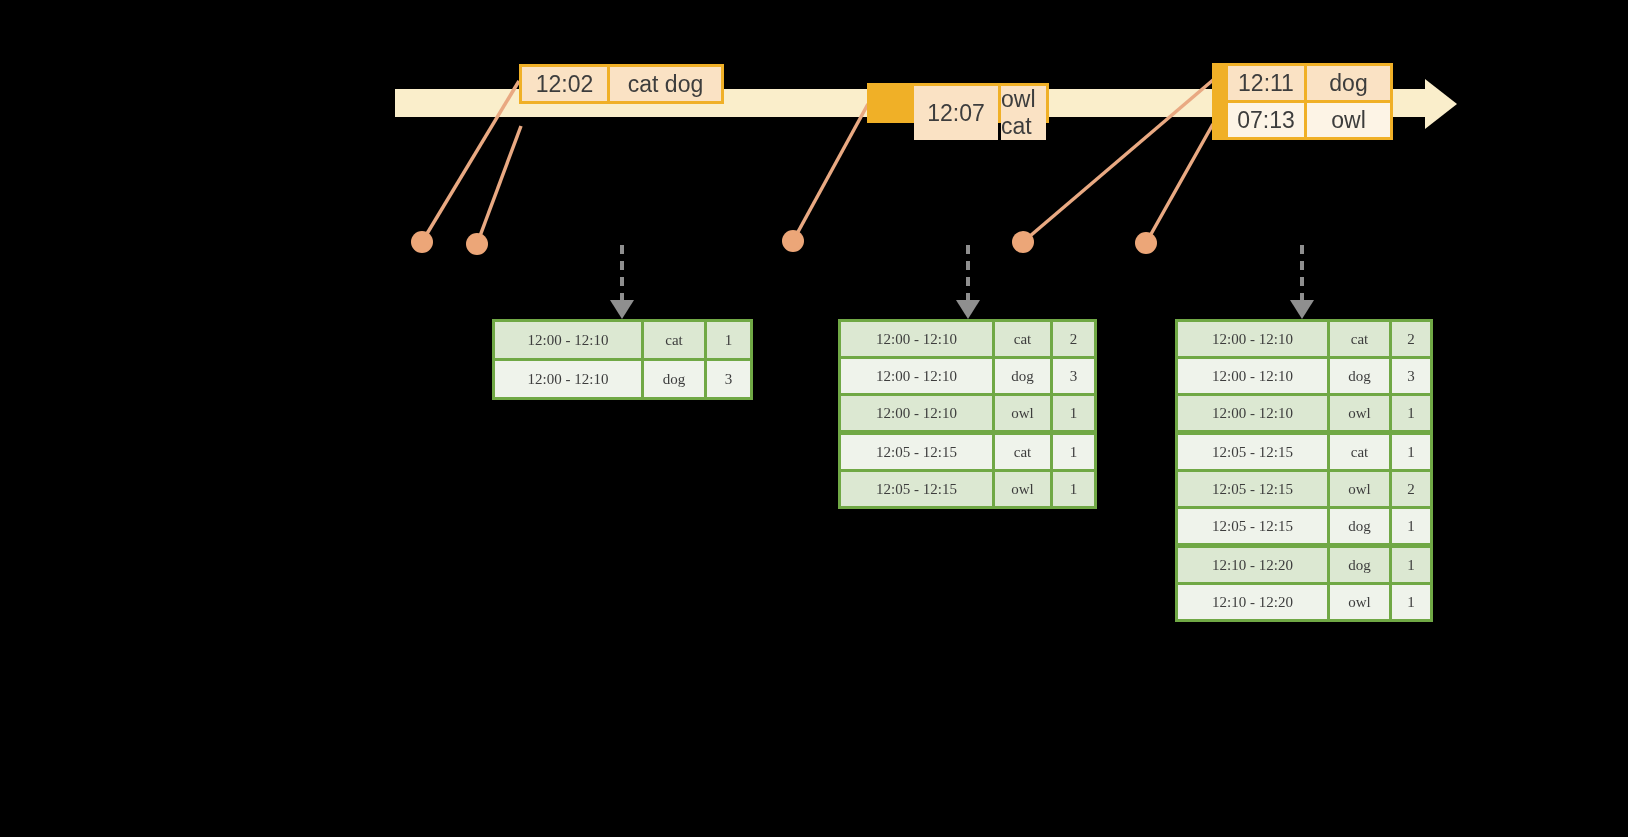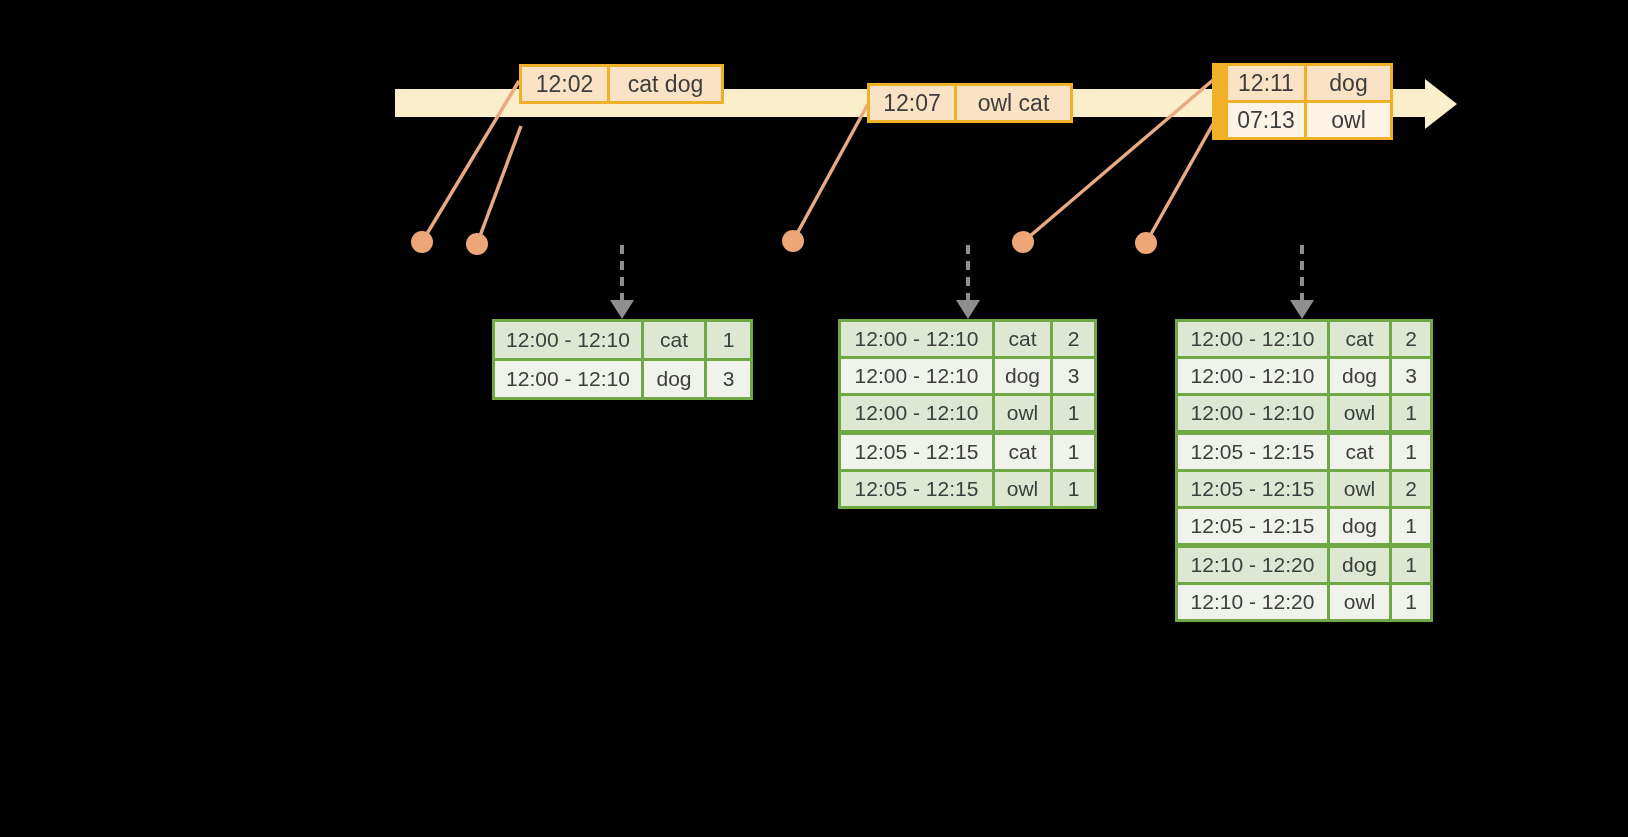--- a/index.html
+++ b/index.html
@@ -16,25 +16,25 @@
 
   .dtable{position:absolute;box-sizing:border-box;display:flex;flex-direction:column;gap:3px;}
   .event-table{border:3px solid var(--gold);background:var(--gold);}
   .result-table{border:3px solid var(--green);background:var(--green);}
   .trow{display:grid;gap:3px;}
   .event-table .trow{height:34px;}
   .result-table .trow{height:34px;}
   #result-table-1 .trow{height:36px;}
   .tcell{display:flex;align-items:center;justify-content:center;color:var(--text);}
   .event-table .tcell{font-size:23px;}
-  .result-table .tcell{font-size:21px;}
+  .result-table .tcell{font-size:15px;font-family:Liberation Serif, serif;}
 
   #event-table-1{left:519px;top:64px;width:205px;}
   #event-table-1 .trow{grid-template-columns:85px 1fr;}
-  #event-table-2{left:867px;top:83px;width:206px;}
+  #event-table-2{left:867px;top:83px;width:182px;padding-left:44px;}
   #event-table-2 .trow{grid-template-columns:84px 1fr;}
   #event-table-3{left:1212px;top:63px;width:181px;}
   #event-table-3 .trow{grid-template-columns:76px 1fr;margin-left:13px;}
 
   #result-table-1{left:492px;top:319px;width:261px;}
   #result-table-1 .trow{grid-template-columns:146px 60px 1fr;}
   #result-table-2{left:838px;top:319px;width:259px;}
   #result-table-2 .trow{grid-template-columns:151px 55px 1fr;}
   #result-table-3{left:1175px;top:319px;width:258px;}
   #result-table-3 .trow{grid-template-columns:149px 59px 1fr;}

